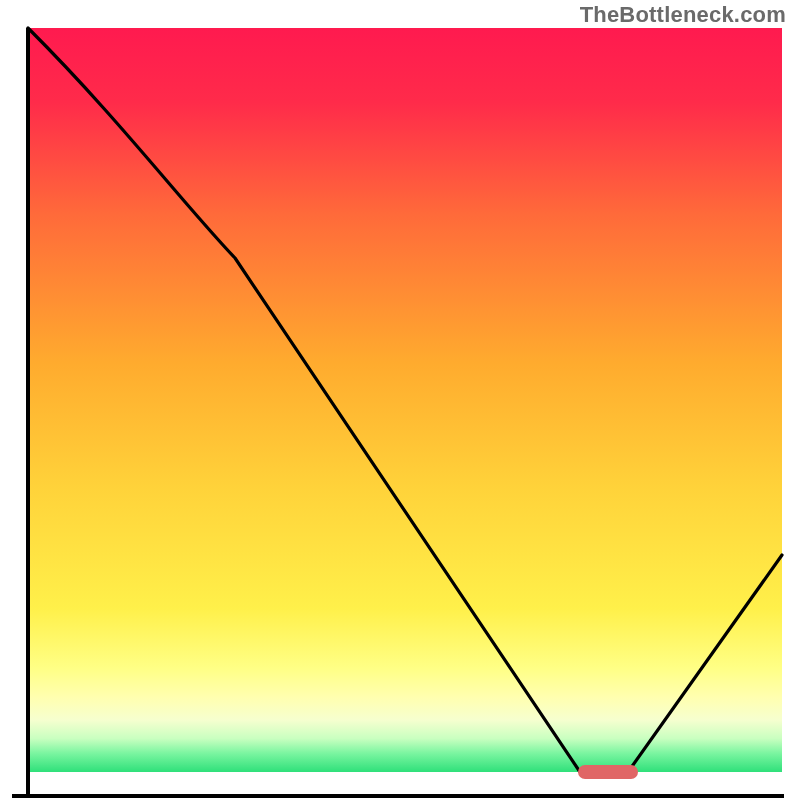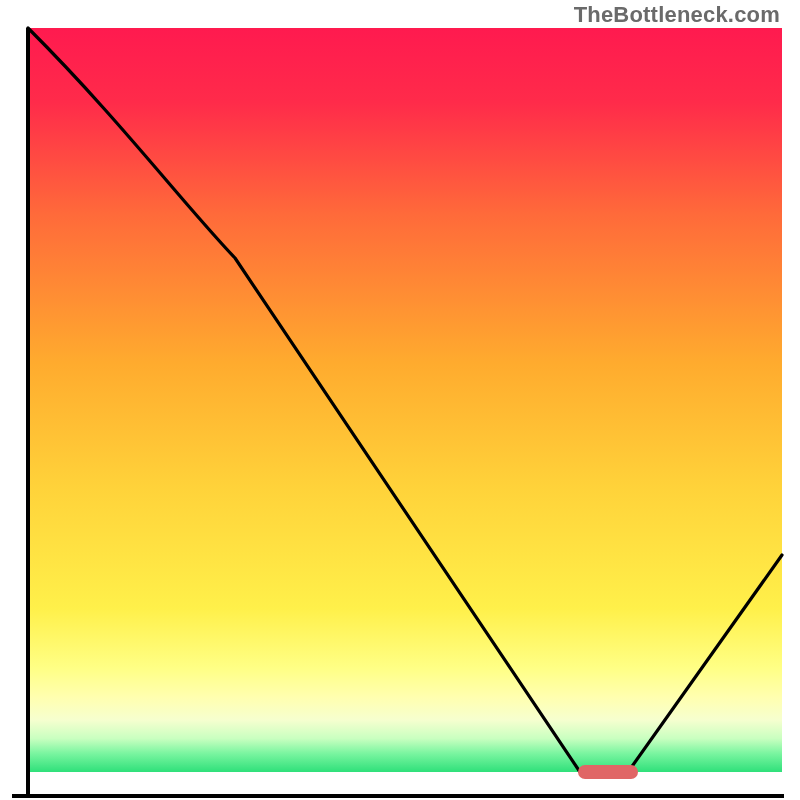--- a/index.html
+++ b/index.html
@@ -12,21 +12,21 @@
     font-family: Arial, Helvetica, sans-serif;
   }
   .stage {
     position: relative;
     width: 800px;
     height: 800px;
   }
   .watermark {
     position: absolute;
     top: 2px;
-    right: 20px;
+    right: 14px;
     font-size: 22px;
     font-weight: 600;
     color: #6a6a6a;
     letter-spacing: 0.2px;
     z-index: 4;
   }
   svg {
     position: absolute;
     top: 0;
     left: 0;

